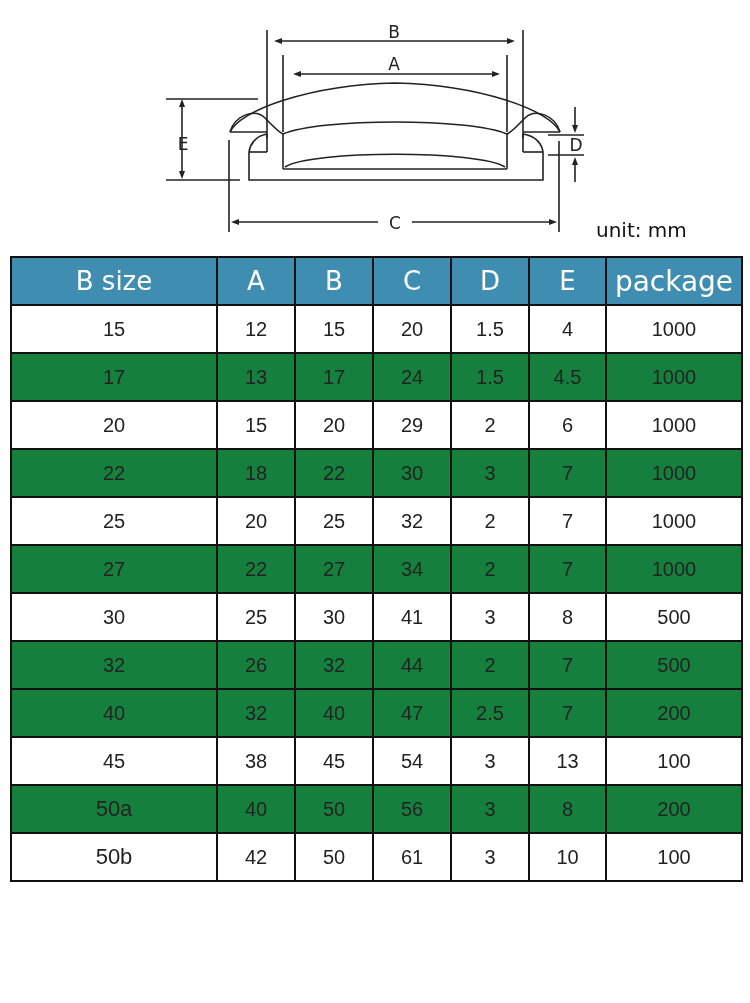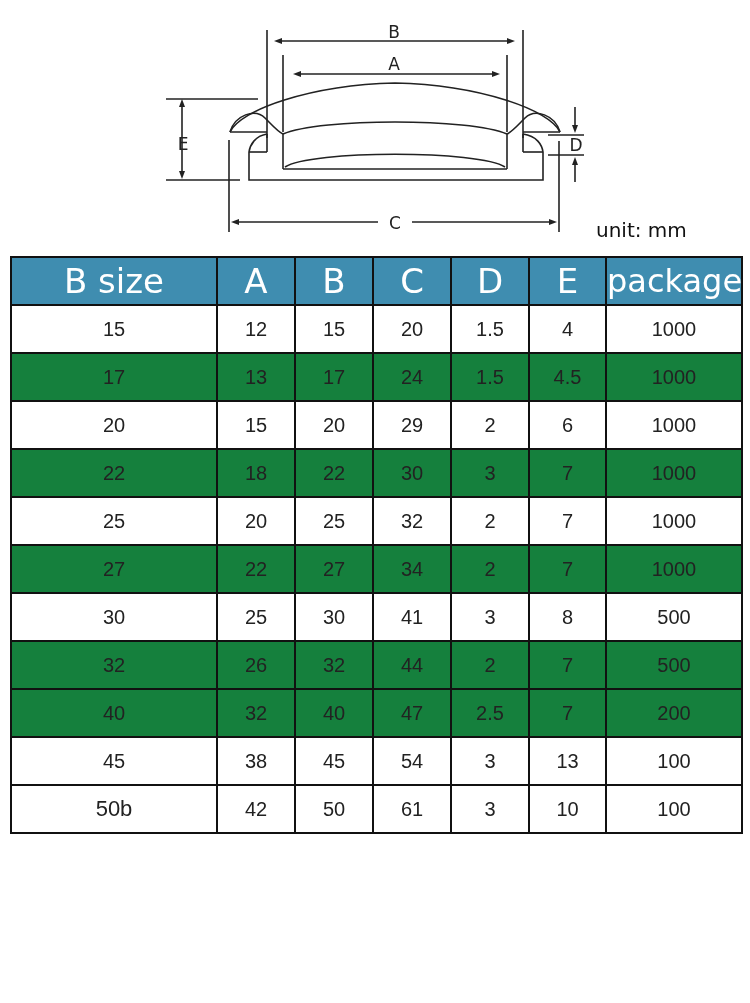--- a/index.html
+++ b/index.html
@@ -1,22 +1,22 @@
 <!DOCTYPE html>
 <html><head>
 <meta charset="utf-8">
 <style>
   html, body { margin:0; padding:0; background:#ffffff; }
   body { width:750px; height:1003px; position:relative; overflow:hidden; font-family:"DejaVu Sans", sans-serif; }
   .diagram { position:absolute; left:160px; top:10px; width:440px; height:230px; }
   .unit { position:absolute; left:596px; top:218px; font-size:20px; color:#111; font-family:"DejaVu Sans", sans-serif; }
   table.spec { position:absolute; left:10px; top:256px; border-collapse:collapse; width:731px; table-layout:fixed; }
   table.spec th, table.spec td { border:2px solid #111; text-align:center; padding:0; }
-  table.spec th { background:#3f8db0; color:#fff; height:46px; font-weight:normal; font-size:34px; font-family:"DejaVu Sans", sans-serif; }
-  table.spec th.pkg { font-size:32px; }
+  table.spec th { background:#3f8db0; color:#fff; height:46px; font-weight:normal; font-size:26px; font-family:"DejaVu Sans", sans-serif; }
+  table.spec th.pkg { font-size:28px; }
   table.spec td { height:46px; font-size:20px; color:#222; font-family:"Liberation Sans Narrow","Liberation Sans", sans-serif; }
   table.spec tr.alt td { background:#15803d; }
   table.spec td.lg { font-size:22px; }
   .lbl { font-family:"DejaVu Sans", sans-serif; font-size:17px; fill:#222; }
 </style>
 </head>
 <body>
 
 <svg class="diagram" viewBox="0 0 440 230" width="440" height="230">
   <g fill="none" stroke="#222" stroke-width="1.6">
@@ -182,20 +182,29 @@
       </tr>
       <tr>
         <td>45</td>
         <td>38</td>
         <td>45</td>
         <td>54</td>
         <td>3</td>
         <td>13</td>
         <td>100</td>
       </tr>
+      <tr class="alt">
+        <td class="lg">50a</td>
+        <td>40</td>
+        <td>50</td>
+        <td>56</td>
+        <td>3</td>
+        <td>8</td>
+        <td>200</td>
+      </tr>
       <tr>
         <td class="lg">50b</td>
         <td>42</td>
         <td>50</td>
         <td>61</td>
         <td>3</td>
         <td>10</td>
         <td>100</td>
       </tr>
     </tbody>

